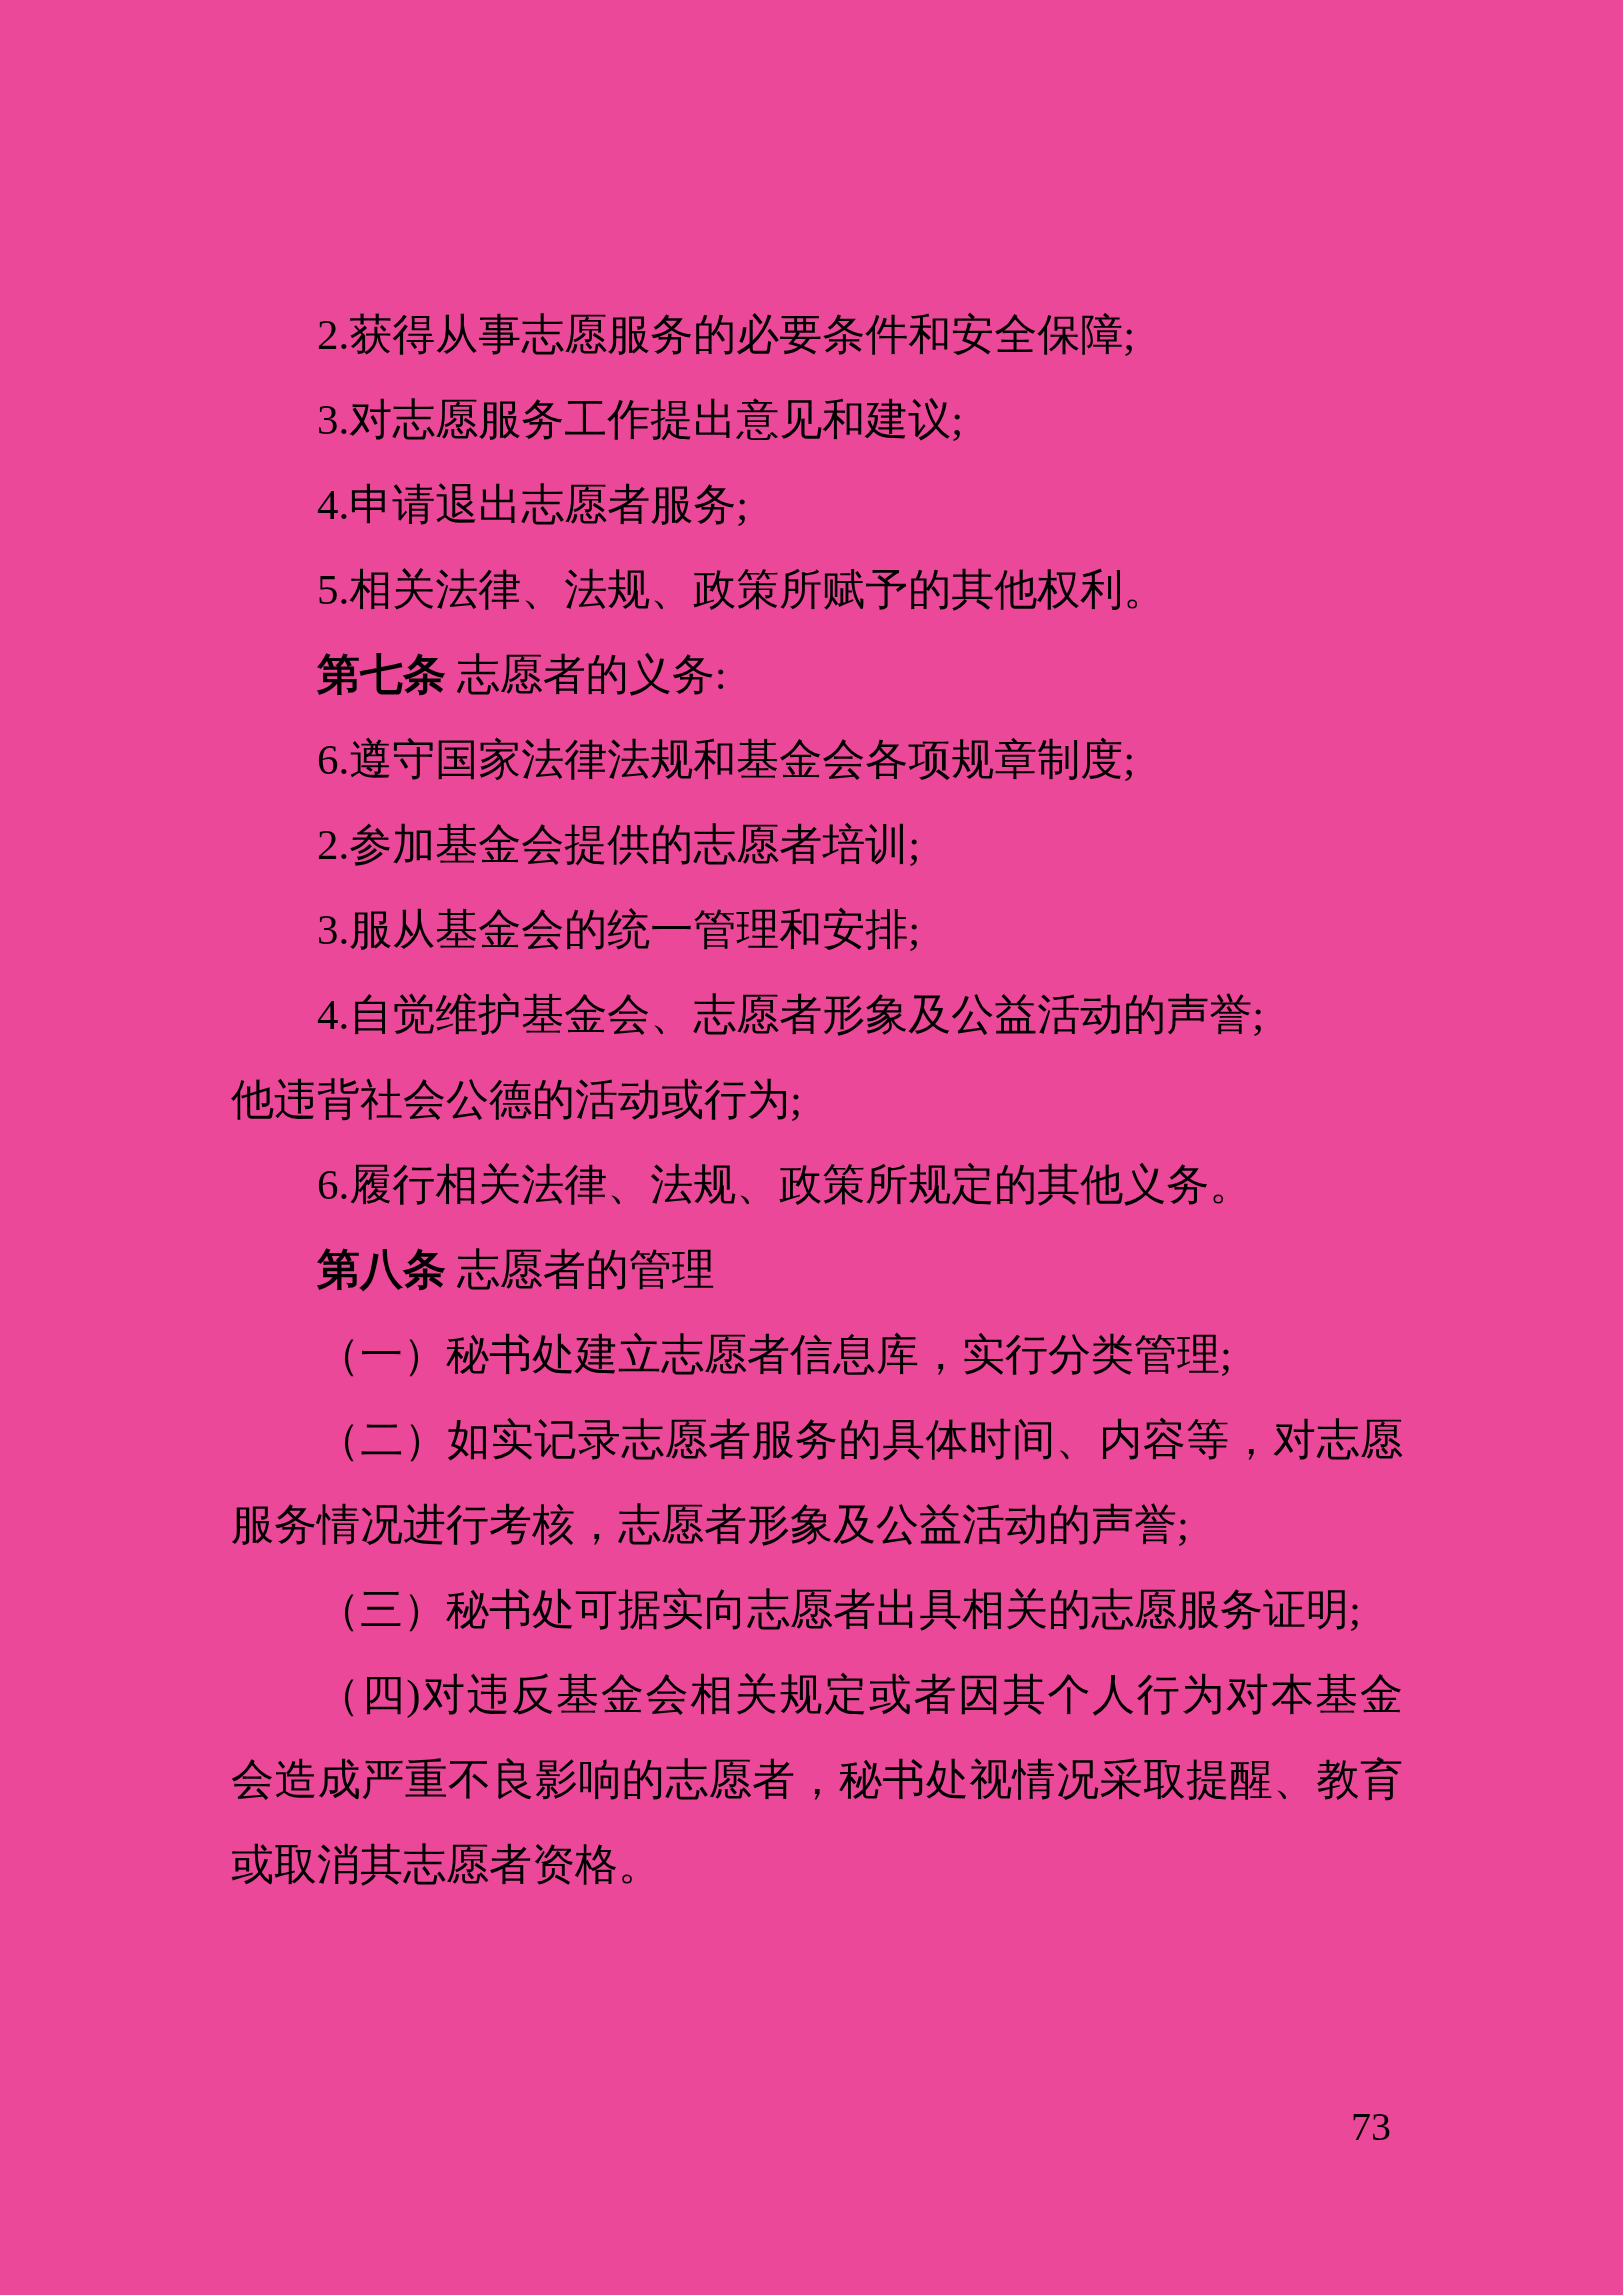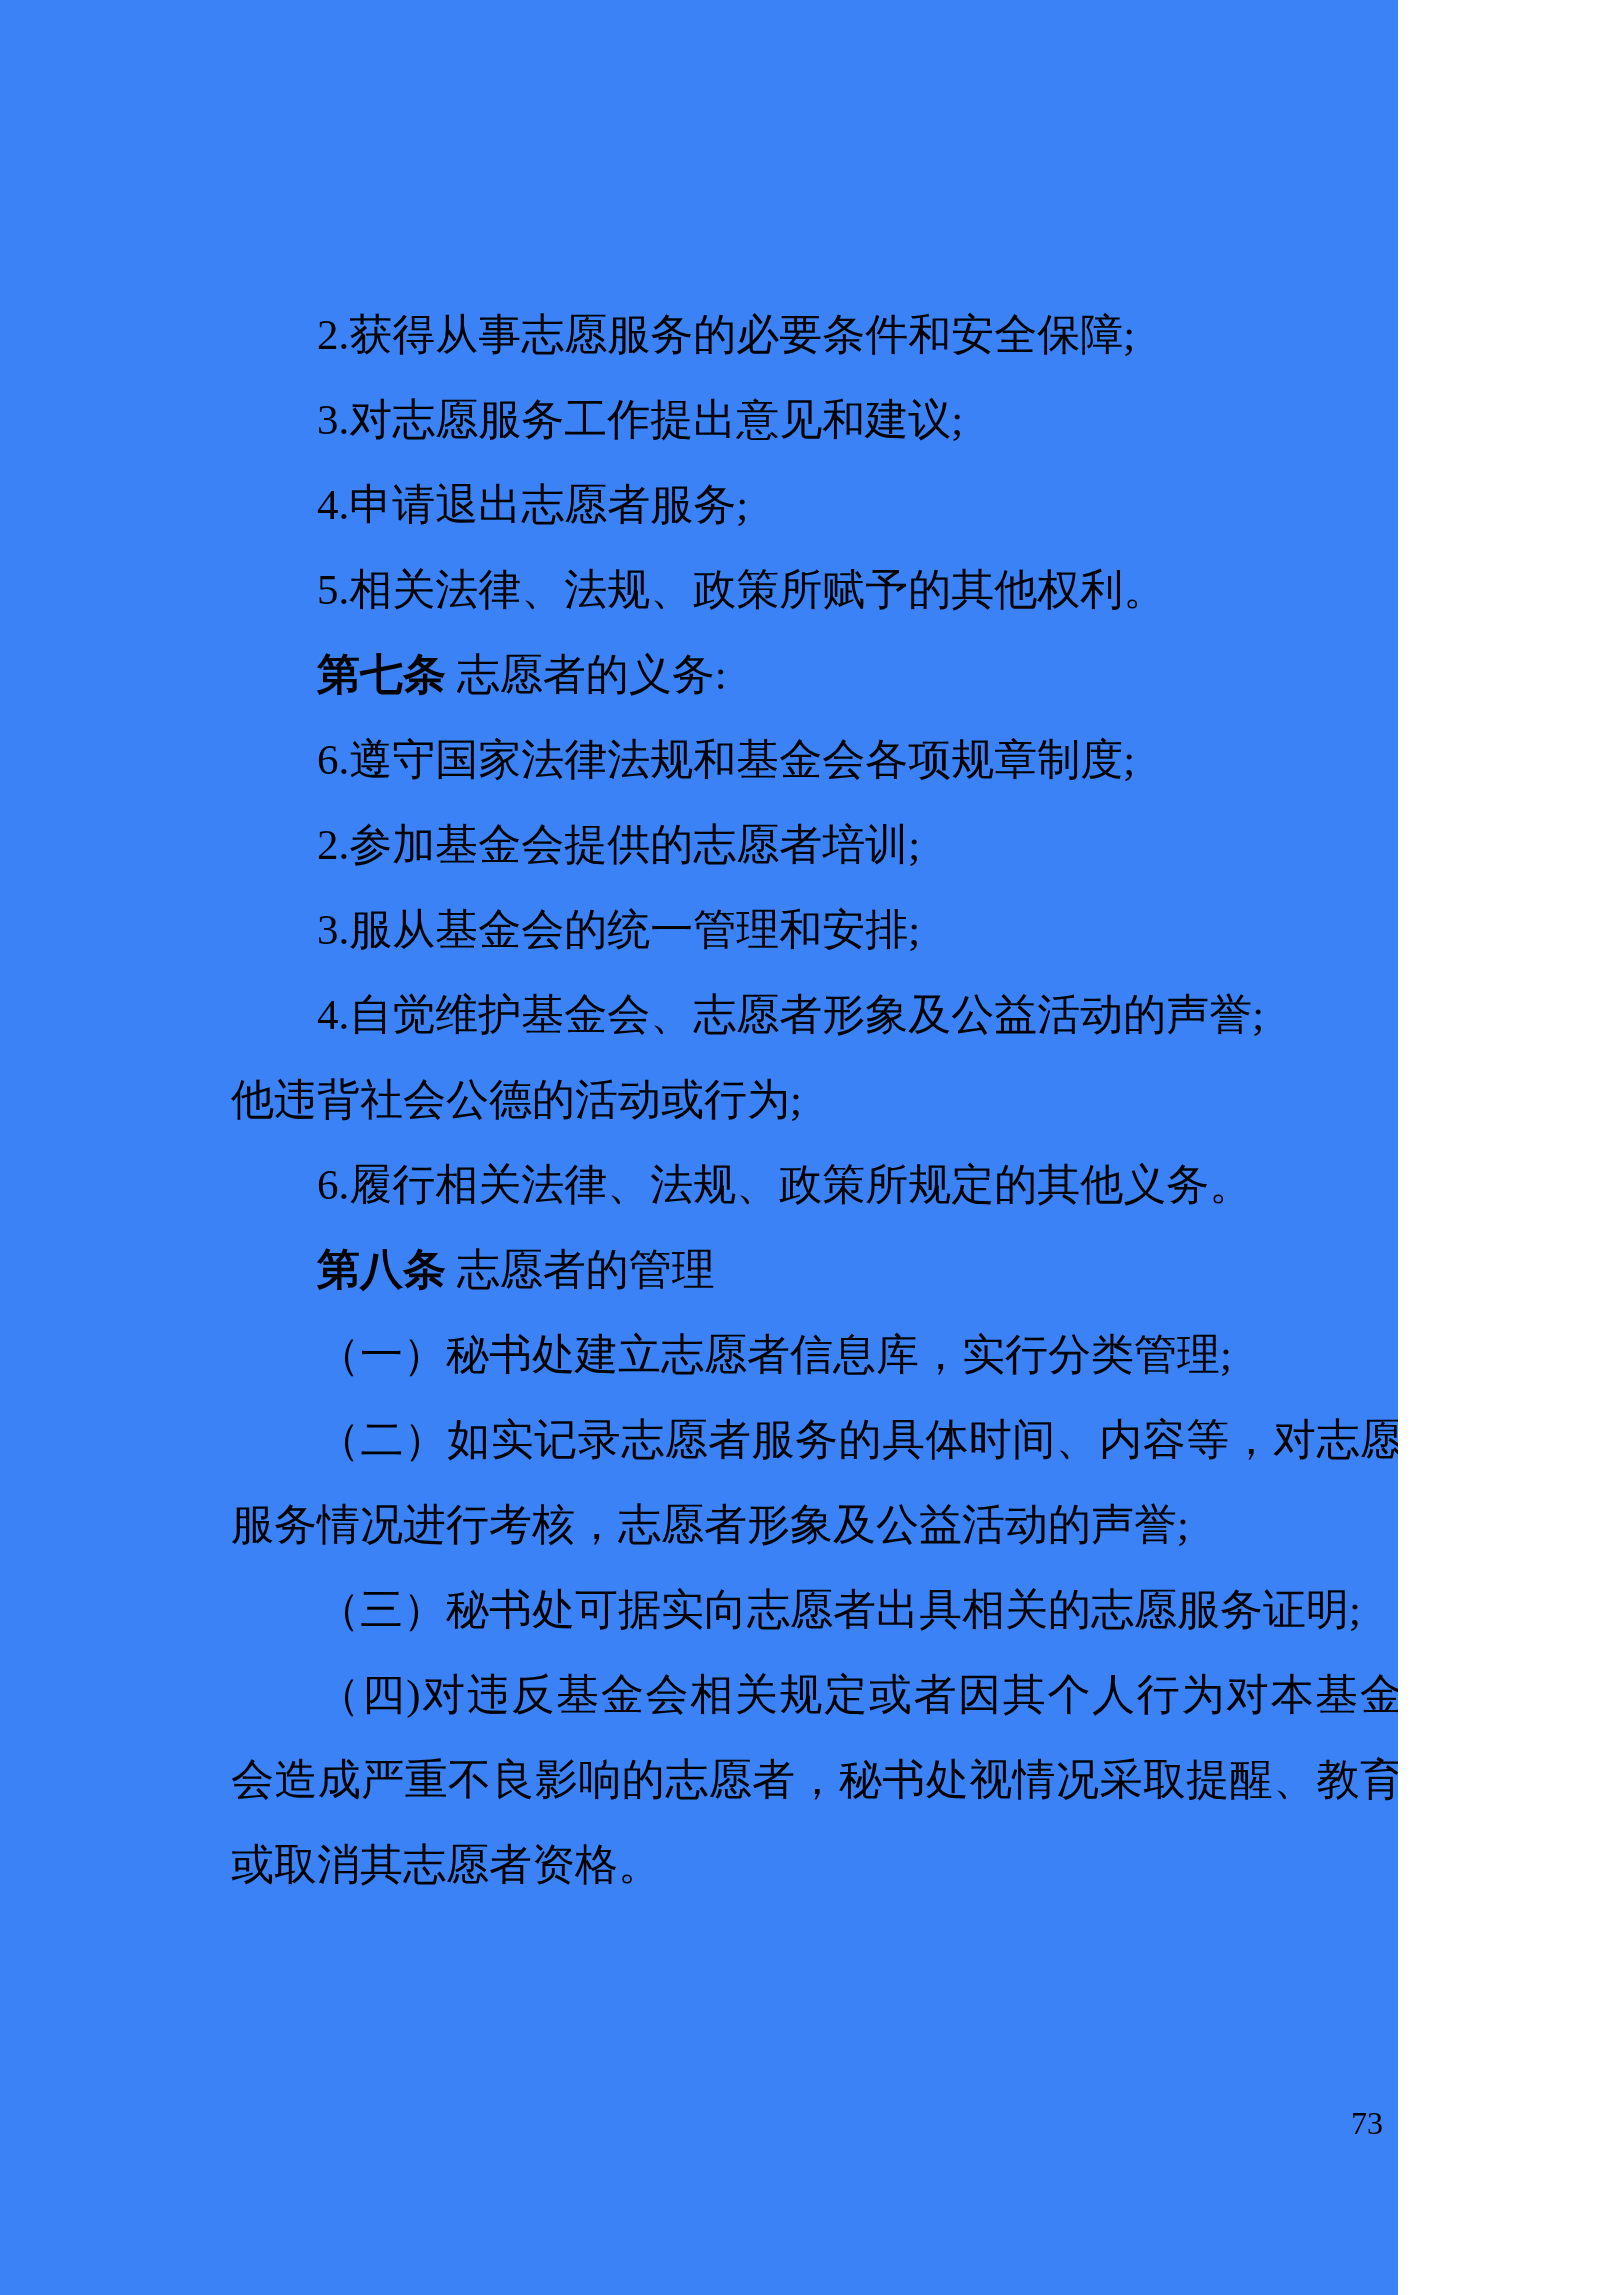--- a/index.html
+++ b/index.html
@@ -3,22 +3,22 @@
 <meta charset="utf-8">
 <style>
   html,body{margin:0;padding:0;}
   body{
     width:1623px;height:2295px;
     background:#ffffff;
     font-family:"Liberation Serif","DejaVu Serif",serif;
   }
   .page{
     position:relative;
-    width:1398px;height:2295px;
-    background:#3b82f6;
+    width:1623px;height:2295px;
+    background:#ec4899;
     overflow:hidden;
   }
   .text-block{
     position:absolute;
     left:231px;
     top:292px;
     width:1172px;
     font-size:43px;
     line-height:85px;
     color:#000000;
@@ -35,21 +35,21 @@
     text-align:justify;
     text-align-last:justify;
   }
   .heading b{
     font-weight:bold;
   }
   .page-number{
     position:absolute;
     left:1351px;
     top:2107px;
-    font-size:32px;
+    font-size:40px;
     line-height:1;
     color:#000000;
   }
 </style>
 </head>
 <body>
 
 <div class="page">
   <main class="text-block">
     <p class="line indent">2.获得从事志愿服务的必要条件和安全保障;</p>

